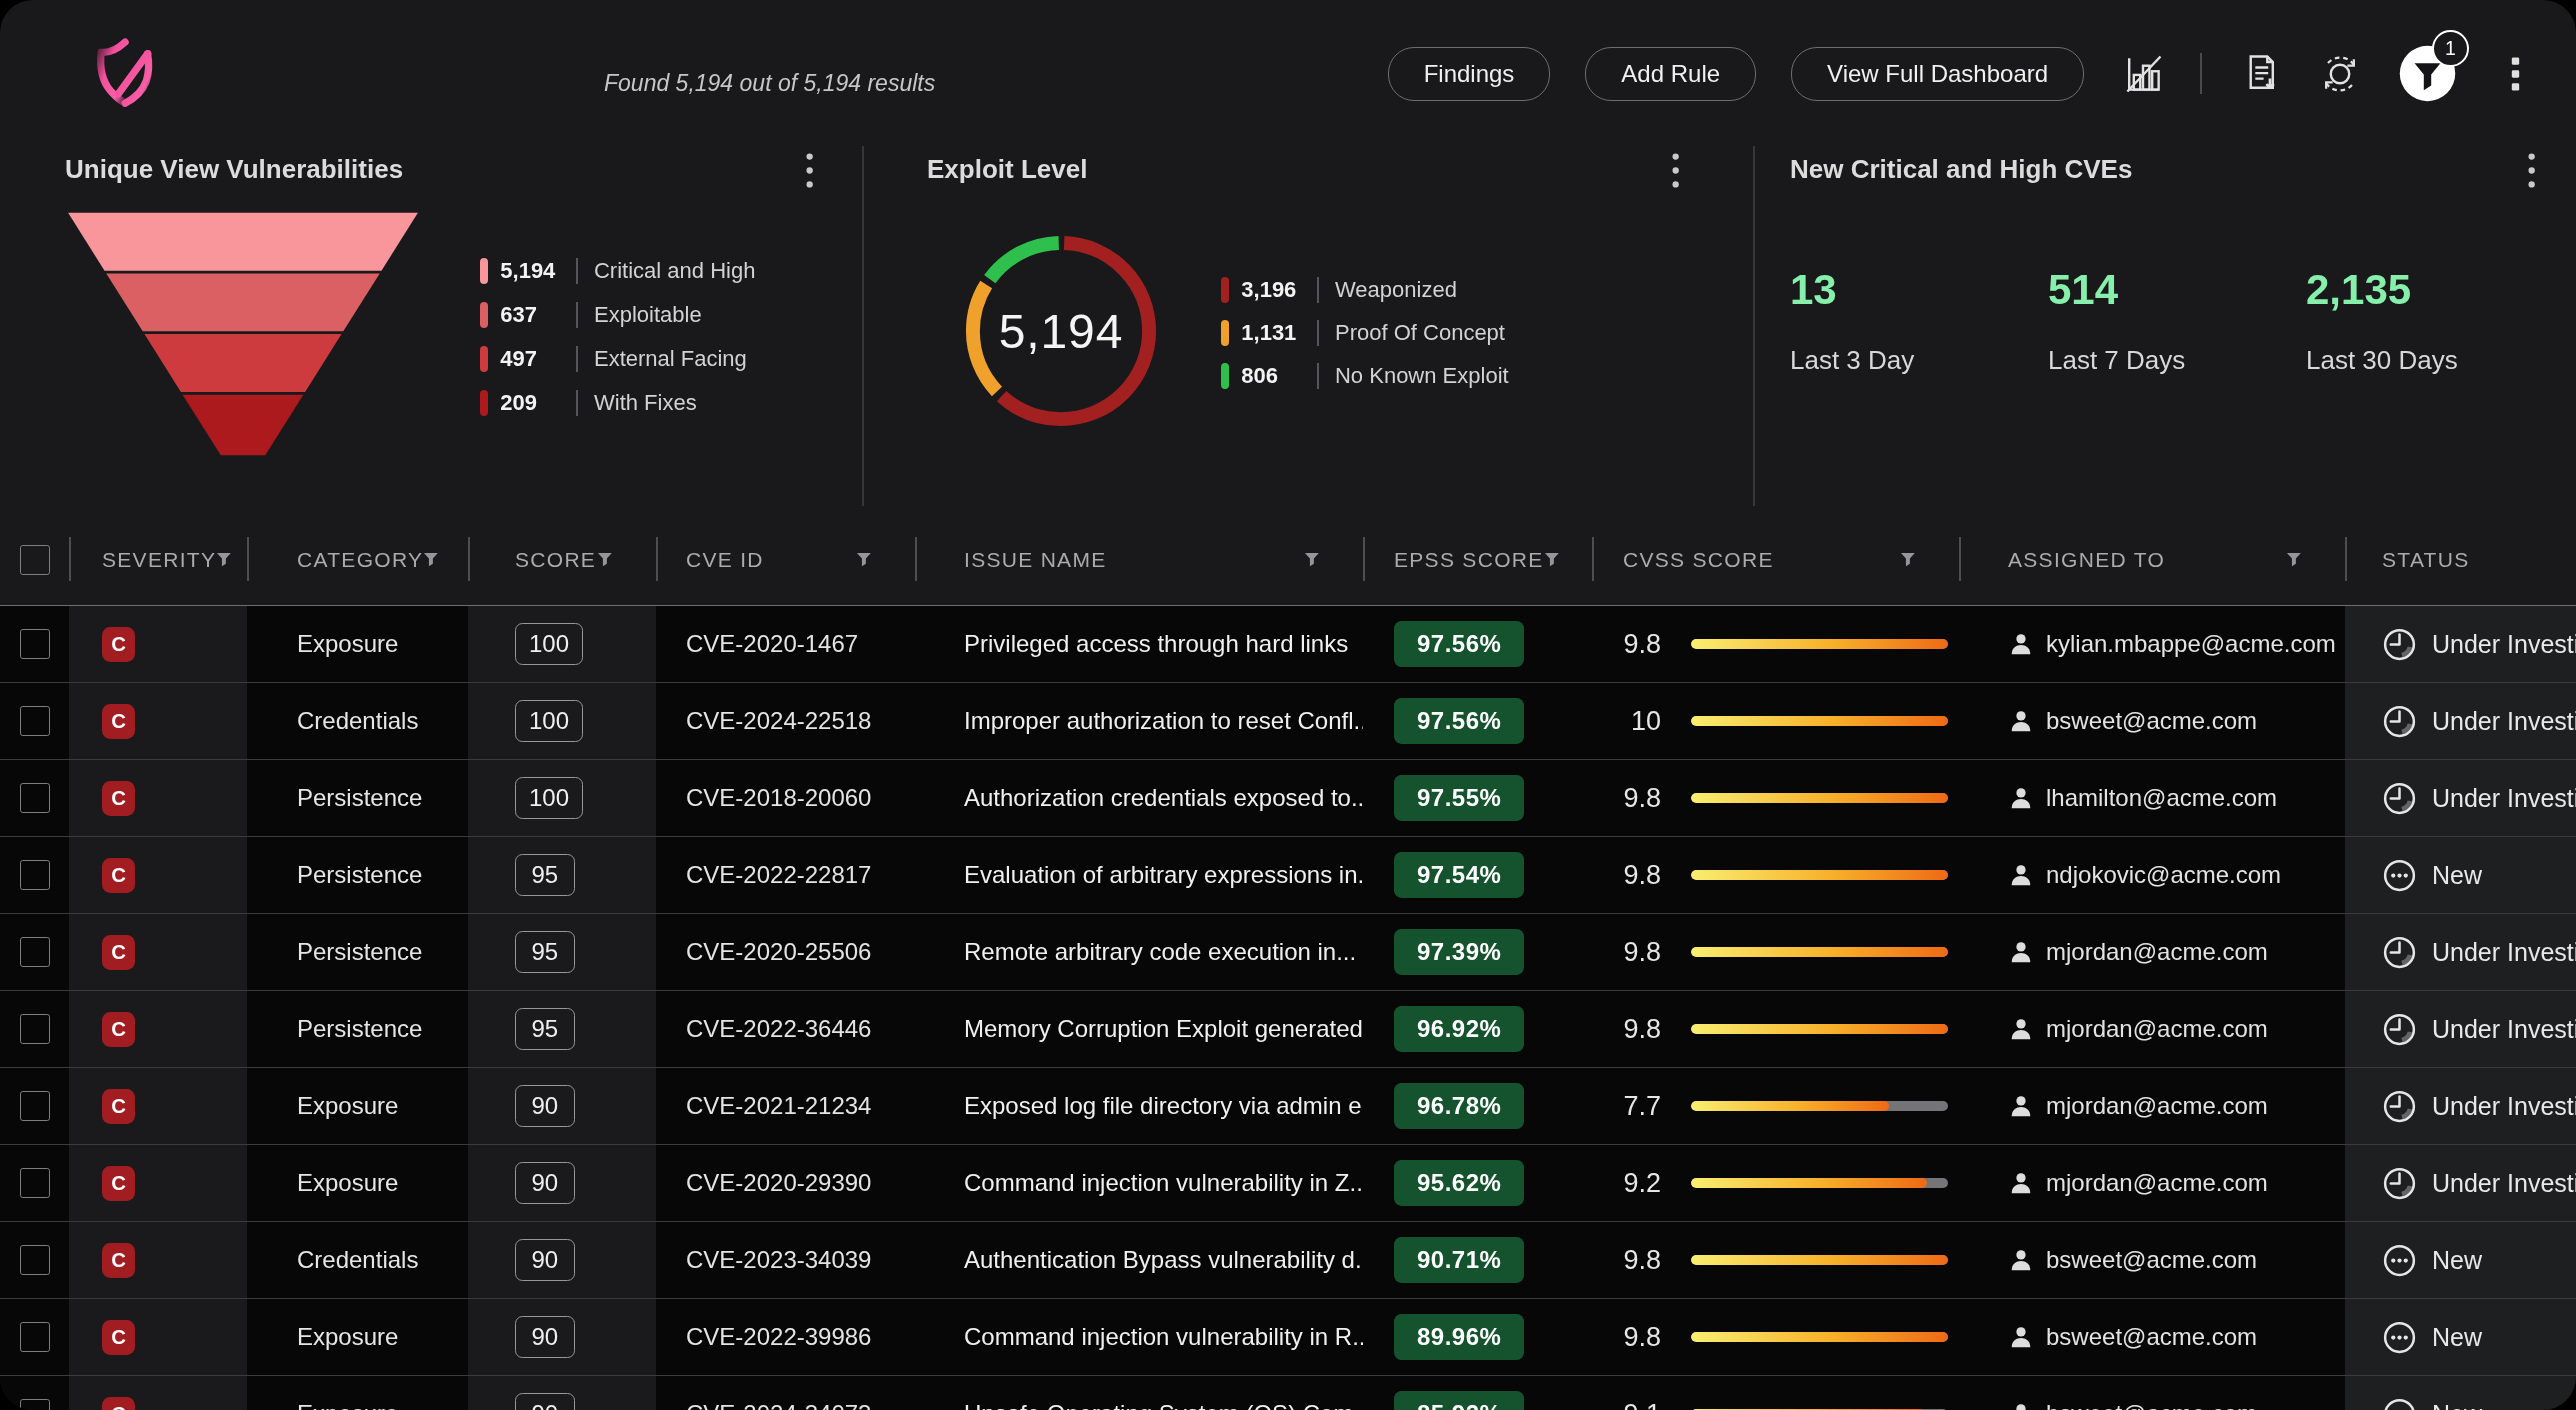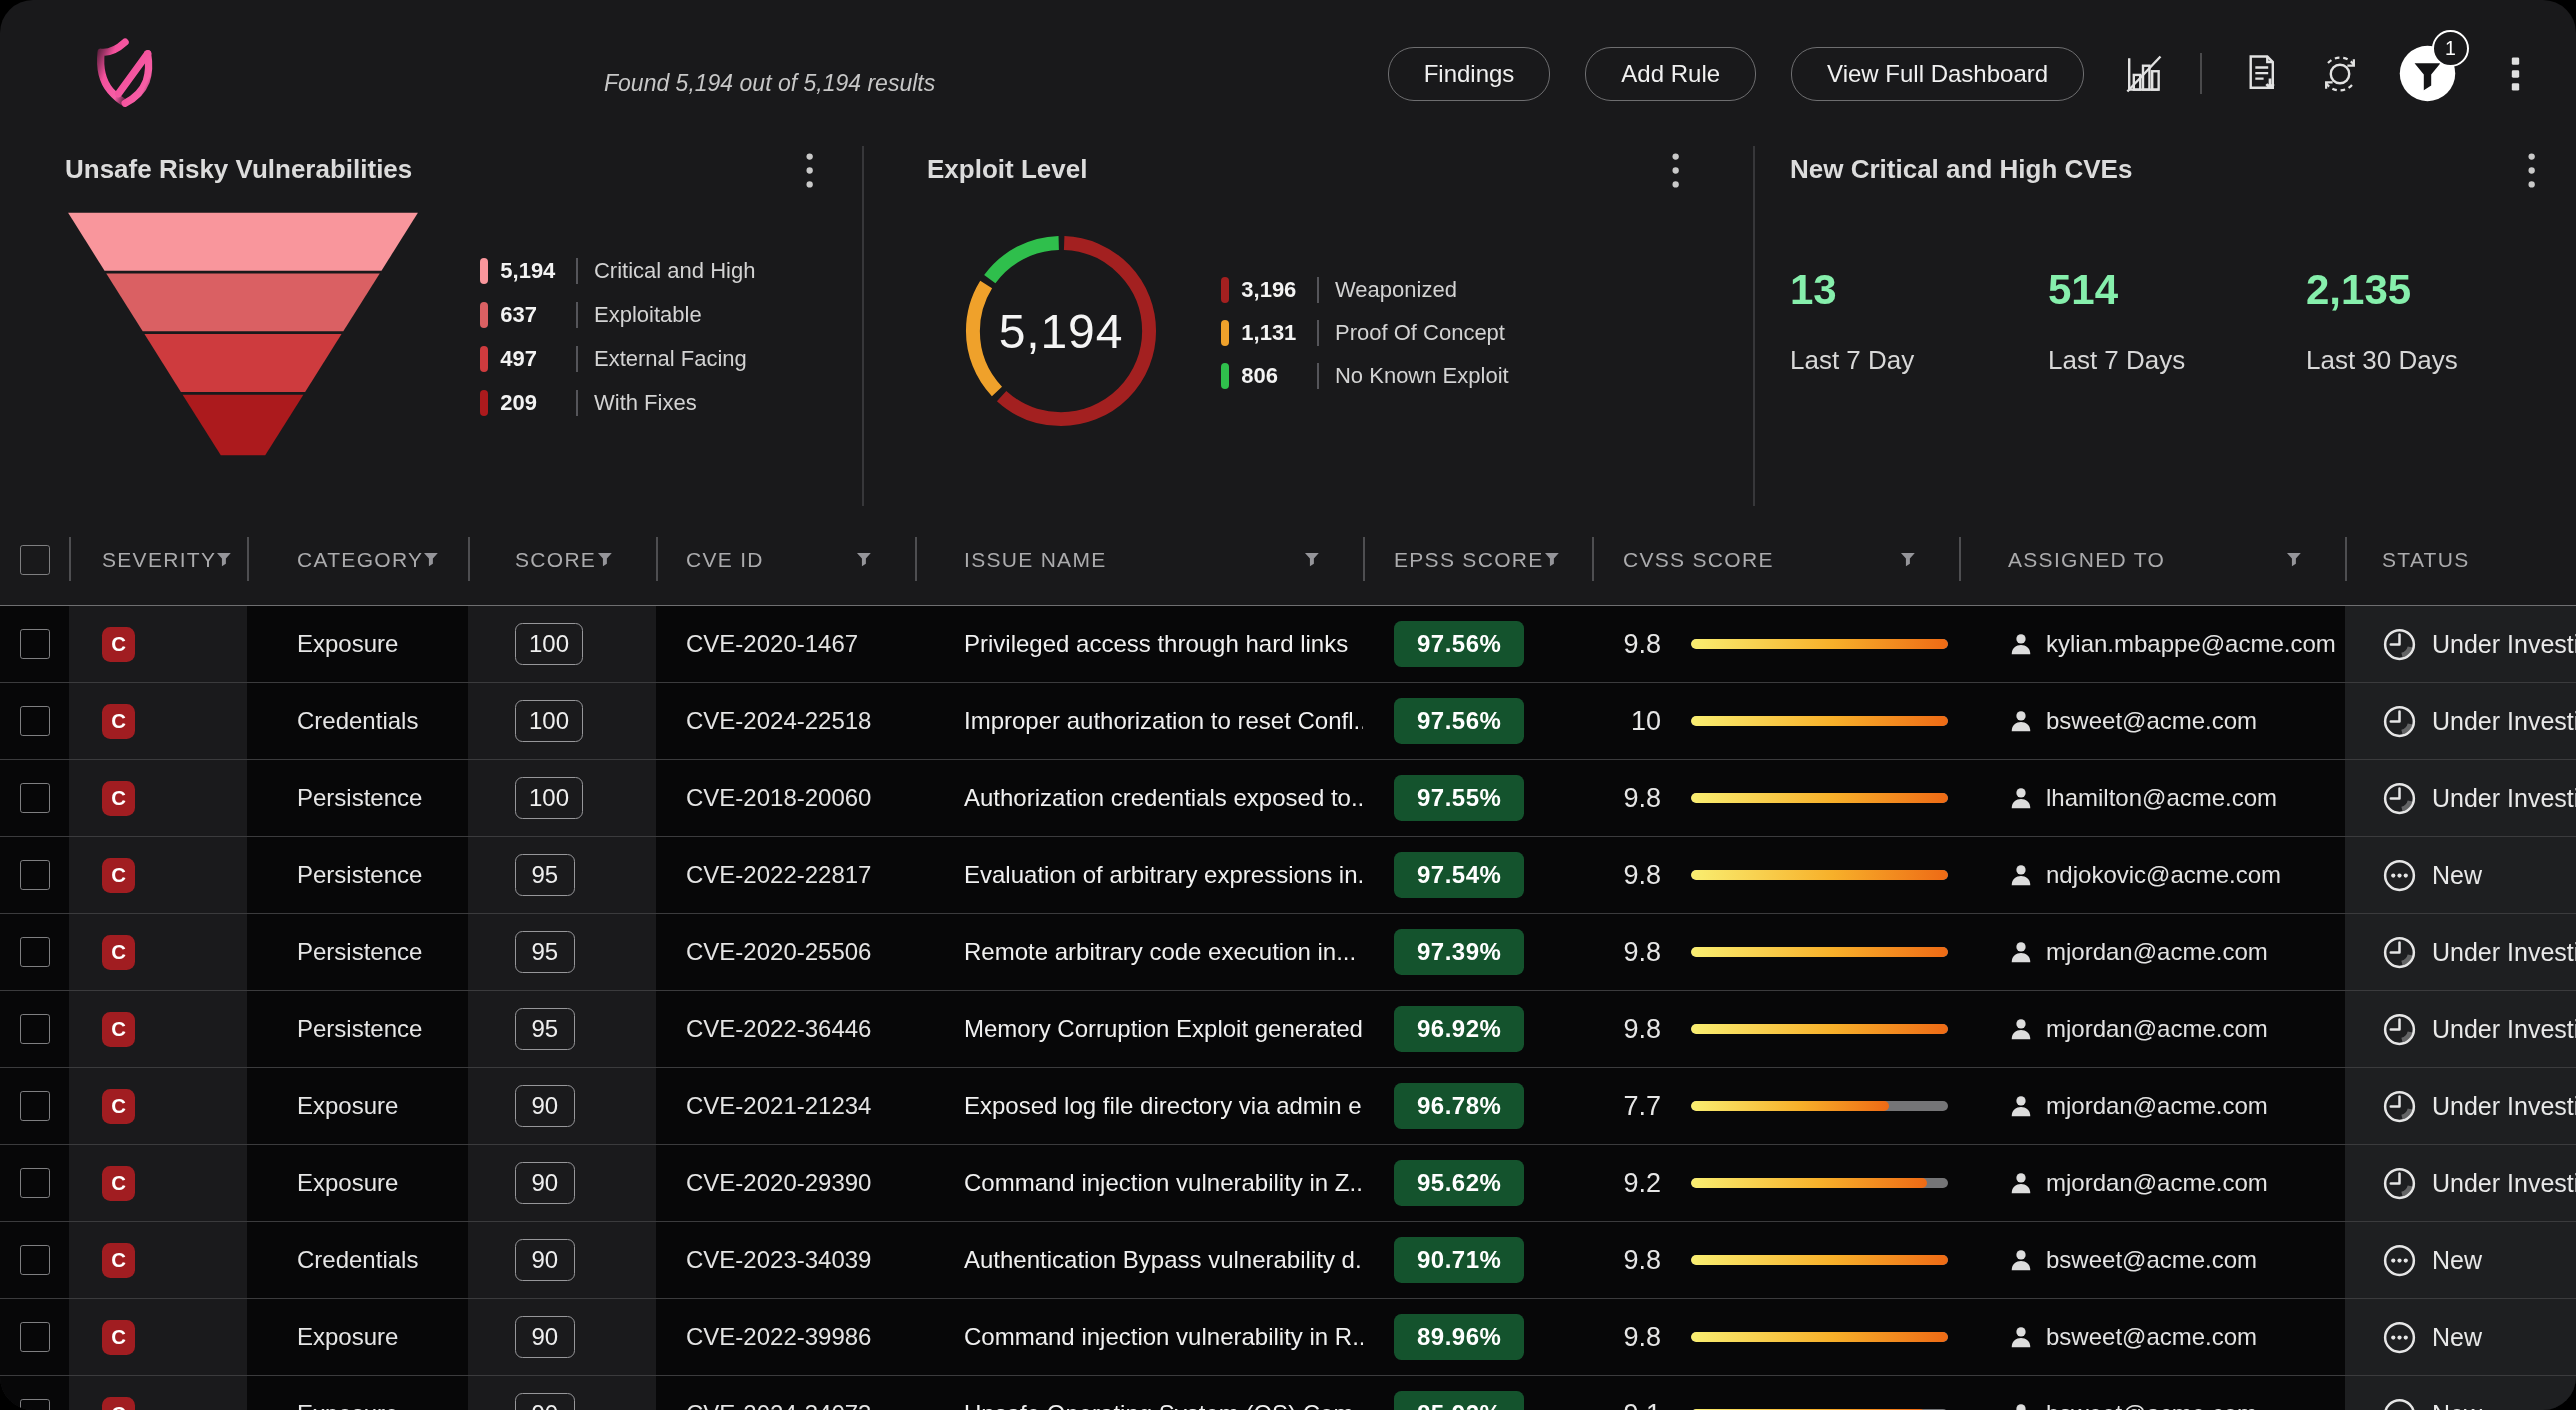--- a/index.html
+++ b/index.html
@@ -141,21 +141,21 @@
         <svg width="13" height="48" viewBox="0 0 14 52" fill="#DFDFDF">
           <rect x="3" y="8" width="8" height="8" rx="1.5"></rect>
           <rect x="3" y="22" width="8" height="8" rx="1.5"></rect>
           <rect x="3" y="36" width="8" height="8" rx="1.5"></rect>
         </svg>
       </div>
     </div>
   </div>
 
   <div class="panels">
-    <div class="panel-title" style="left:65px">Unsafe Risky Vulnerabilities</div>
+    <div class="panel-title" style="left:65px">Unique View Vulnerabilities</div>
     <div class="kebab" style="left:789px">
       <svg width="9.3" height="39" viewBox="0 0 10 42" fill="#C9C9C9">
           <circle cx="5" cy="6" r="3.4"></circle>
           <circle cx="5" cy="21" r="3.4"></circle>
           <circle cx="5" cy="36" r="3.4"></circle>
         </svg>
     </div>
 
     <svg id="funnel-svg" width="356" height="248" viewBox="0 0 384 268">
         <polygon points="3,2 381,2 341.6393129770992,64.5 42.36068702290078,64.5" fill="#F9969C"></polygon>
@@ -235,21 +235,21 @@
     <div class="kebab" style="left:2511px">
       <svg width="9.3" height="39" viewBox="0 0 10 42" fill="#C9C9C9">
           <circle cx="5" cy="6" r="3.4"></circle>
           <circle cx="5" cy="21" r="3.4"></circle>
           <circle cx="5" cy="36" r="3.4"></circle>
         </svg>
     </div>
     <div class="stats" id="cve-stats">
         <div class="stat">
           <div class="stat-value">13</div>
-          <div class="stat-label">Last 7 Day</div>
+          <div class="stat-label">Last 3 Day</div>
         </div>
         <div class="stat">
           <div class="stat-value">514</div>
           <div class="stat-label">Last 7 Days</div>
         </div>
         <div class="stat">
           <div class="stat-value">2,135</div>
           <div class="stat-label">Last 30 Days</div>
         </div>
       </div>

